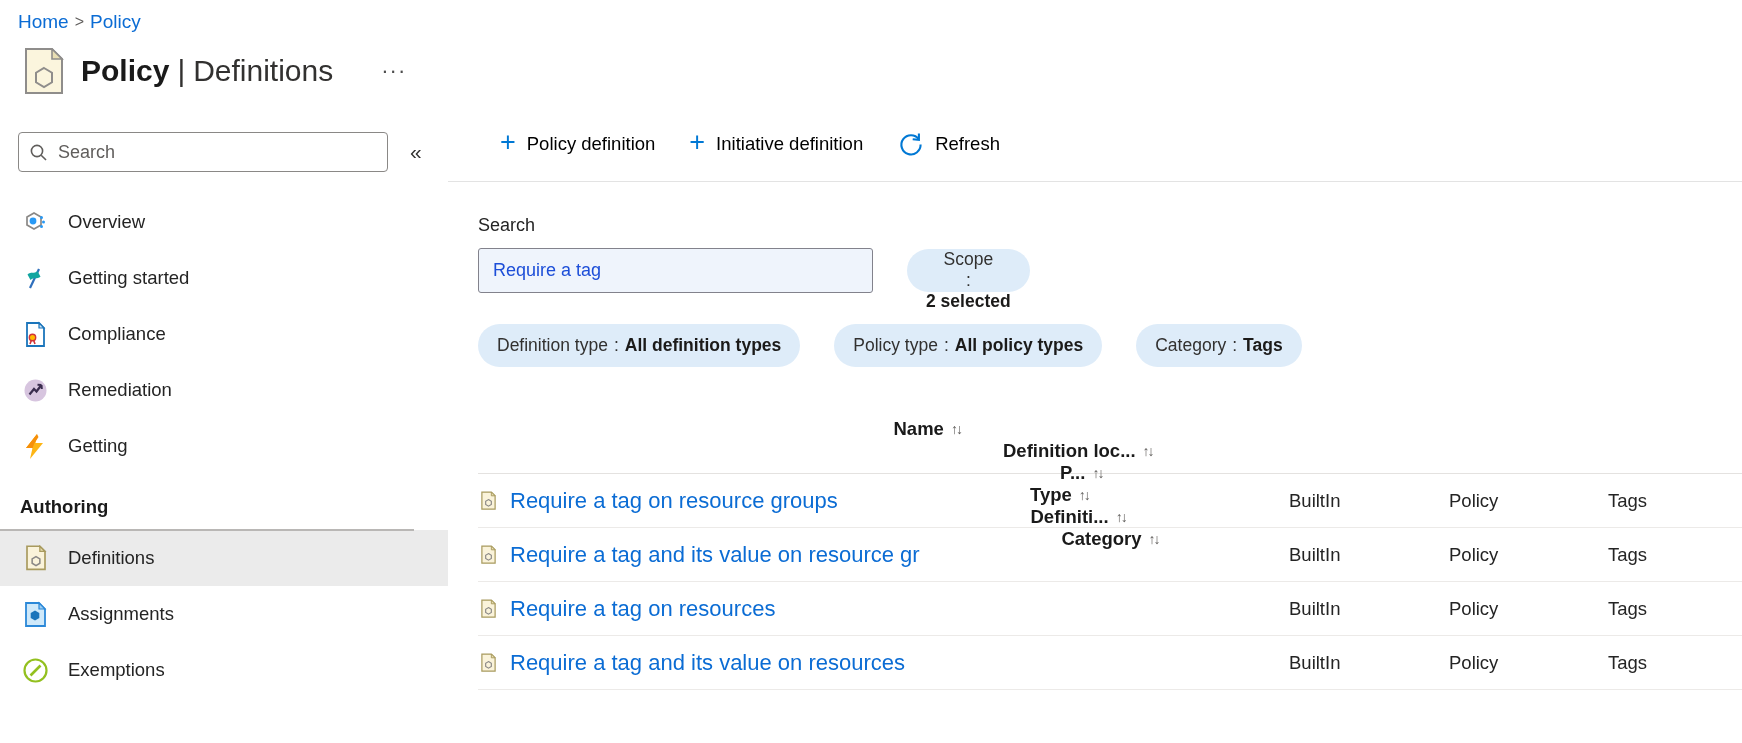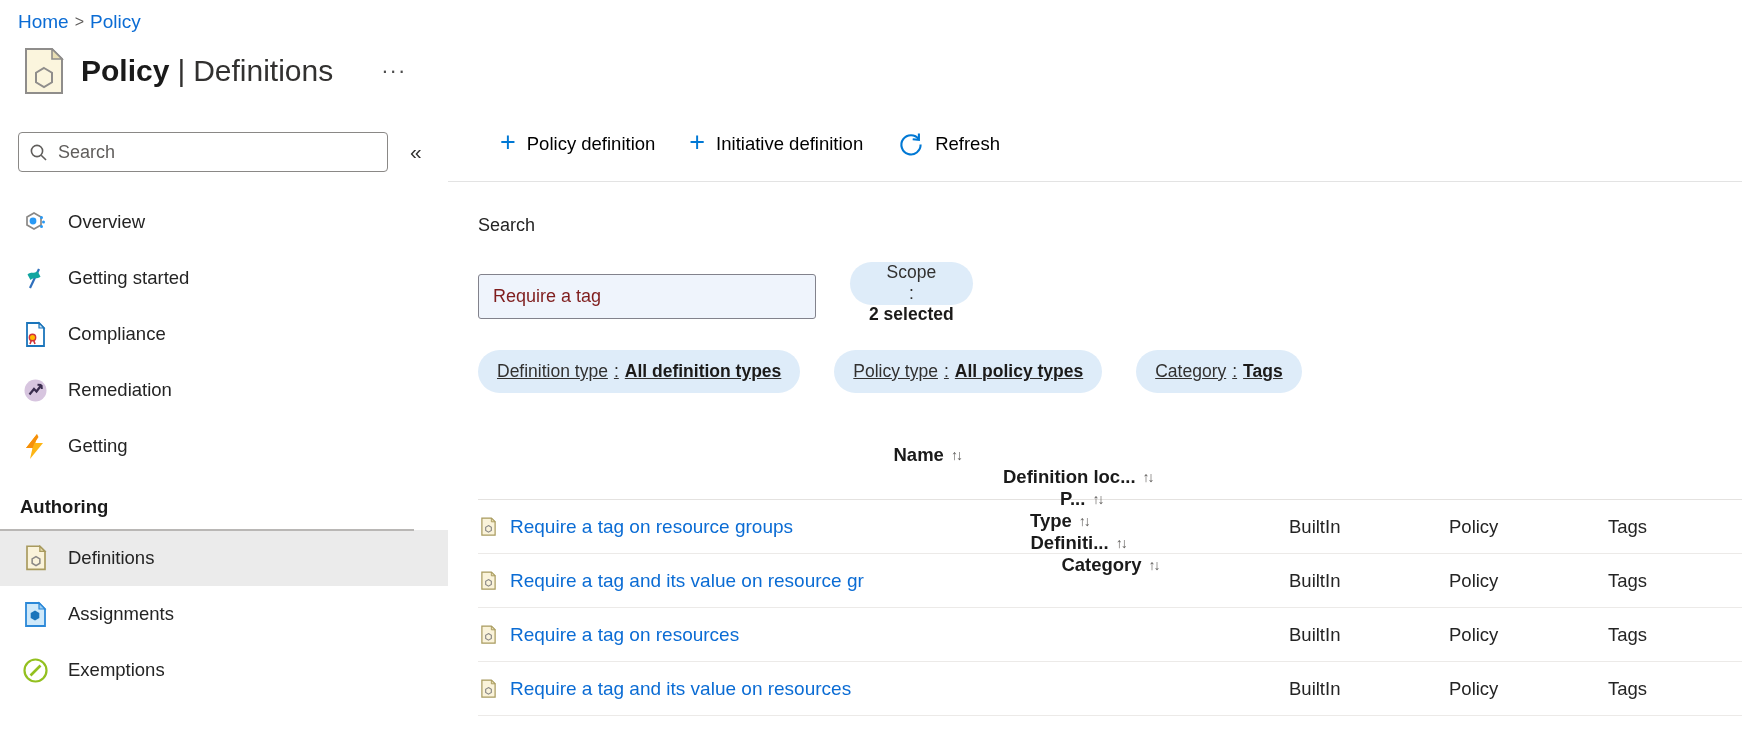--- a/index.html
+++ b/index.html
@@ -50,47 +50,47 @@
 
   .toolbar { height:76px; display:flex; align-items:center; margin-left:-30px; padding-left:52px;
              border-bottom:1px solid #e3e3e3; }
   .tb-btn { display:flex; align-items:center; margin-right:34px; cursor:pointer; }
   .tb-plus { color:#0078d4; font-size:27px; font-weight:300; line-height:1; margin-right:11px; margin-top:-3px; }
   .tb-label { font-size:18.5px; color:#000000; }
   .tb-refresh-icon { margin-right:10px; display:flex; }
 
   .filter-label { margin-top:33px; font-size:18px; color:#242424; }
   .filter-row1 { margin-top:12px; display:flex; align-items:center; }
-  .filter-input { width:338px; height:45px; background:#eff4fc; border:1px solid #82828c; border-radius:3px;
-                  font-size:18px; color:#7f1d1d; padding:0 14px; outline:none;
-                  font-family:"Liberation Sans", sans-serif;margin-top:26px; }
+  .filter-input { width:395px; height:45px; background:#eff4fc; border:1px solid #82828c; border-radius:3px;
+                  font-size:18px; color:#1d4ed8; padding:0 14px; outline:none;
+                  font-family:"Liberation Sans", sans-serif; }
   .pill { background:#deecf9; border-radius:22px; height:43px; display:inline-flex; align-items:center;
           padding:0 19px; font-size:17.5px; color:#323130; cursor:pointer; white-space:nowrap; }
   .pill b { font-weight:700; color:#1b1a19; }
   .pill .pill-sep { margin:0 6px; }
   .filter-row1 .pill { margin-left:34px;flex-direction:column; }
   .filter-row2 { margin-top:31px; display:flex; align-items:center; }
-  .filter-row2 .pill { margin-right:34px;text-decoration:underline; }
+  .filter-row2 .pill { margin-right:34px; }
 
   
   .table { margin-top:51px; }
   .t-head { display:flex; align-items:center; height:56px; border-bottom:1px solid #e4e2e0;flex-direction:column; }
   .t-col { flex:0 0 auto; }
   .c-name    { width:497px; padding-left:32px; }
   .c-defloc  { width:214px; }
   .c-p       { width:100px; }
   .c-type    { width:160px; }
   .c-deftype { width:159px; }
   .c-cat     { flex:1 1 auto; }
   .th { font-size:18.5px; font-weight:700; color:#1a1a1a; display:inline-flex; align-items:center; cursor:pointer; }
   .sort { font-size:14px; color:#605e5c; margin-left:7px; font-weight:400; letter-spacing:-2px; }
   .t-row { display:flex; align-items:center; height:54px; border-bottom:1px solid #eceae8; }
   .cell-name { display:flex; align-items:center; overflow:hidden; white-space:nowrap; padding-left:0 !important; }
   .row-doc-icon { width:17px; height:20px; margin:0 13px 0 2px; flex:0 0 auto; }
-  .row-link { color:#0b6cd4; font-size:19px; text-decoration:none; cursor:pointer; white-space:nowrap; }
+  .row-link { color:#0b6cd4; font-size:22px; text-decoration:none; cursor:pointer; white-space:nowrap; }
   .cell-txt { font-size:18.5px; color:#242424; }
 </style>
 </head>
 <body>
 
 <svg width="0" height="0" style="position:absolute">
   <defs>
     <g id="def-doc">
       <path d="M2 1 H12 L16 5 V19 H2 Z" fill="#faf3da" stroke="#a89a5e" stroke-width="1.3"></path>
       <path d="M12 1 L12 5 L16 5 Z" fill="#e6dcae" stroke="#a89a5e" stroke-width="1"></path>

